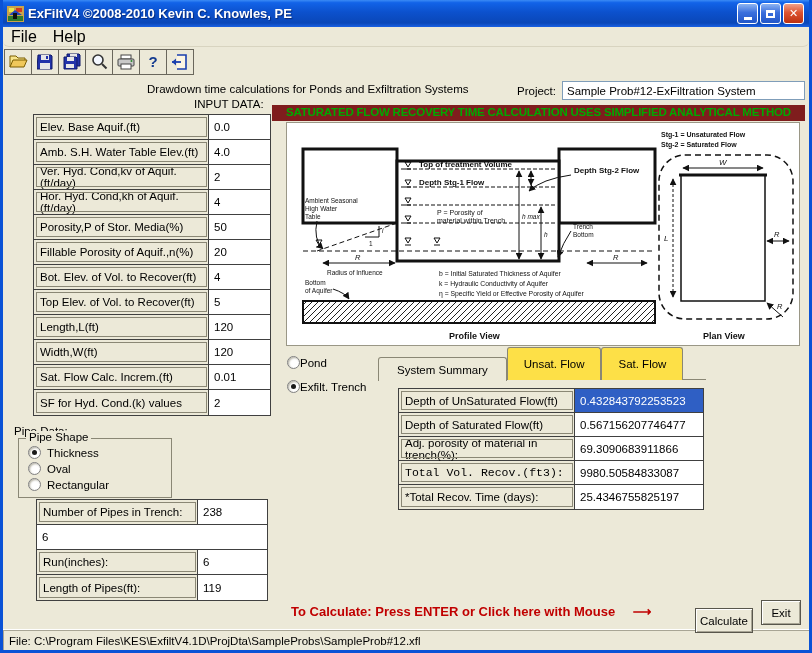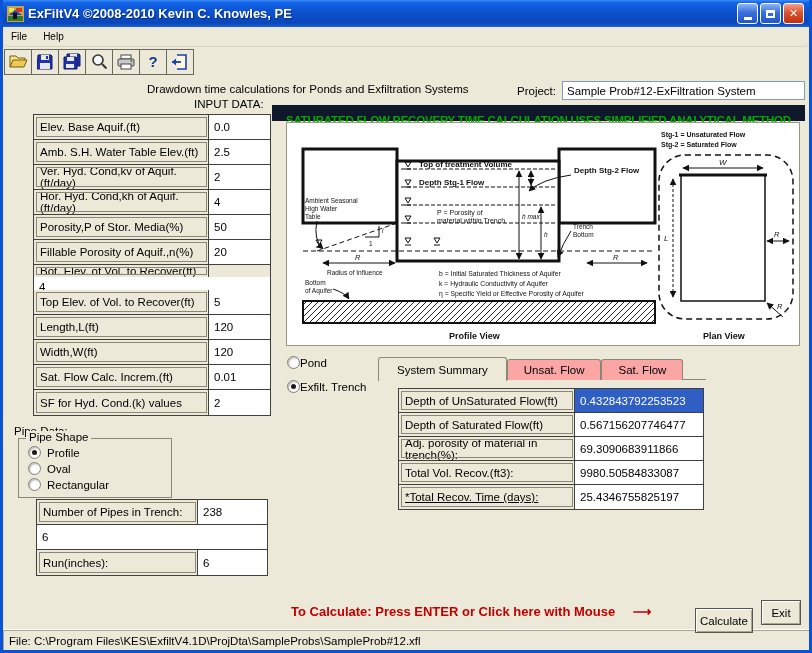--- a/index.html
+++ b/index.html
@@ -10,55 +10,55 @@
     background:linear-gradient(180deg,#3b8bf5 0%,#1263e8 10%,#0c51cd 45%,#0a47b8 85%,#1a61e3 100%);}
   .app-icon{width:17px;height:16px;margin-right:4px;flex:0 0 auto;}
   .title-text{color:#fff;font-weight:bold;font-size:13px;text-shadow:1px 1px 1px #062a7a;flex:1;white-space:nowrap;overflow:hidden;}
   .win-btn{width:21px;height:21px;margin-left:2px;border:1px solid #fff;border-radius:3px;color:#fff;
     display:flex;align-items:center;justify-content:center;font-size:11px;line-height:1;box-sizing:border-box;
     background:linear-gradient(180deg,#8db4f2 0%,#3a6fdd 45%,#2257c8 100%);cursor:default;}
   .win-btn.close{background:linear-gradient(180deg,#f0a088 0%,#dd5330 45%,#bd3110 100%);}
   .min-glyph{width:8px;height:3px;background:#fff;align-self:flex-end;margin:0 auto 3px;}
   .max-glyph{width:9px;height:8px;border:2px solid #fff;border-top-width:3px;box-sizing:border-box;}
   
-  .menubar{height:19px;display:flex;align-items:center;font-size:10px;background:#ece9d8;border-bottom:1px solid #d8d4c0;border-radius:6px;}
+  .menubar{height:19px;display:flex;align-items:center;font-size:16px;background:#ece9d8;border-bottom:1px solid #d8d4c0;border-radius:6px;}
   .menu-item{padding:2px 8px;}
   .toolbar{height:29px;display:flex;align-items:center;padding-left:2px;background:#ece9d8;}
   .tbtn{width:28px;height:26px;border:1px solid #6a675c;background:#ece9d8;margin-left:-1px;
     display:flex;align-items:center;justify-content:center;box-sizing:border-box;}
   .tbtn svg{display:block;}
   .help-q{font-size:15px;font-weight:bold;color:#123a8f;}
   
   .content{position:relative;height:553px;background:#ece9d8;font-size:12px;}
   .lbl{position:absolute;white-space:nowrap;color:#000;}
   .txt-input{position:absolute;border:1px solid #7f9db9;background:#fff;font-size:11.5px;
     font-family:"Liberation Sans",sans-serif;padding:1px 4px;box-sizing:border-box;}
-  .banner{position:absolute;background:#0f172a;color:#00a800;font-weight:bold;font-size:11.5px;
-    letter-spacing:-0.2px;text-align:center;white-space:nowrap;padding-top:9px;box-sizing:border-box;}
+  .banner{position:absolute;background:#7f1d1d;color:#00a800;font-weight:bold;font-size:11.5px;
+    letter-spacing:-0.2px;text-align:center;white-space:nowrap;padding-top:1px;box-sizing:border-box;}
   
   .dtable{position:absolute;border:1px solid #404040;background:#ece9d8;}
   .drow{display:flex;border-bottom:1px solid #404040;box-sizing:border-box;}
   .drow:last-child{border-bottom:none;}
   .cell-l{background:#ece9d8;border-right:1px solid #404040;box-sizing:border-box;display:flex;align-items:center;
     padding:0 6px;font-size:11.5px;outline:1px solid #8a8775;outline-offset:-3px;}
   .cell-v{background:#fff;flex:1;display:flex;align-items:center;padding:4px 5px;font-size:11.5px;}
   .cell-v.sel{background:#2f5fc4;color:#fff;}
   
   .groupbox{position:absolute;border:1px solid #8a8775;}
   .groupbox-title{position:absolute;top:-8px;left:7px;background:#ece9d8;padding:0 3px;font-size:11.5px;}
   .radio-row{display:flex;align-items:center;gap:6px;margin:3px 0 0 9px;font-size:11.5px;}
   .radio{width:11px;height:11px;border-radius:50%;background:#fff;border:1px solid #808080;
     box-shadow:inset 1px 1px 2px #b5b2a4;position:relative;flex:0 0 auto;}
   .radio.checked::after{content:"";position:absolute;left:3px;top:3px;width:5px;height:5px;border-radius:50%;background:#1a1a1a;}
   .radio-abs{position:absolute;display:flex;align-items:center;font-size:11.5px;}
   
   .tabstrip{position:absolute;display:flex;align-items:flex-end;}
   .tabstrip::after{content:"";position:absolute;left:0;right:0;bottom:0;height:1px;background:#8a8775;}
-  .tab{border:1px solid #8a8775;border-bottom:none;border-radius:3px 3px 0 0;background:#fca5a5;
-    font-size:11.5px;padding:0 16px;height:20px;display:flex;align-items:center;position:relative;z-index:1;}
+  .tab{border:1px solid #8a8775;border-bottom:none;border-radius:3px 3px 0 0;background:#fde047;
+    font-size:11.5px;padding:6px 16px;height:20px;display:flex;align-items:center;position:relative;z-index:1;}
   .tab.active{height:23px;margin-bottom:-1px;z-index:2;background:#ece9d8;padding:0 18px;}
   
   .prompt{position:absolute;color:#c00000;font-weight:bold;font-size:13px;white-space:nowrap;}
   .btn{position:absolute;border:1px solid #58564c;background:#ece9d8;font-size:11.5px;text-align:center;
     box-shadow:inset 1px 1px 0 #fff,inset -1px -1px 0 #a8a595;display:flex;align-items:center;justify-content:center;
     font-family:"Liberation Sans",sans-serif;box-sizing:border-box;}
   
   .statusbar{height:21px;background:#ece9d8;border-top:1px solid #fff;box-shadow:inset 1px 1px 0 #a8a595;
     display:flex;align-items:center;padding:0 6px;font-size:11.5px;}
   
@@ -155,39 +155,39 @@
 
     <div class="banner" style="left:269px;top:29px;width:533px;height:16px;">SATURATED FLOW RECOVERY TIME CALCULATION USES SIMPLIFIED ANALYTICAL METHOD</div>
 
     <div class="dtable" style="left:30px;top:38px;width:236px;">
       <div class="drow" style="height:25px;">
           <div class="cell-l" style="width:175px;">Elev. Base Aquif.(ft)</div>
           <div class="cell-v">0.0</div>
         </div>
       <div class="drow" style="height:25px;">
           <div class="cell-l" style="width:175px;">Amb. S.H. Water Table Elev.(ft)</div>
-          <div class="cell-v">2.5</div>
+          <div class="cell-v">4.0</div>
         </div>
       <div class="drow" style="height:25px;">
           <div class="cell-l" style="width:175px;">Ver. Hyd. Cond,kv of Aquif.(ft/day)</div>
           <div class="cell-v">2</div>
         </div>
       <div class="drow" style="height:25px;">
           <div class="cell-l" style="width:175px;">Hor. Hyd. Cond,kh of Aquif.(ft/day)</div>
           <div class="cell-v">4</div>
         </div>
       <div class="drow" style="height:25px;">
           <div class="cell-l" style="width:175px;">Porosity,P of Stor. Media(%)</div>
           <div class="cell-v">50</div>
         </div>
       <div class="drow" style="height:25px;">
           <div class="cell-l" style="width:175px;">Fillable Porosity of Aquif.,n(%)</div>
           <div class="cell-v">20</div>
         </div>
-      <div class="drow" style="height:25px;flex-direction:column;">
+      <div class="drow" style="height:25px;">
           <div class="cell-l" style="width:175px;">Bot. Elev. of Vol. to Recover(ft)</div>
           <div class="cell-v">4</div>
         </div>
       <div class="drow" style="height:25px;">
           <div class="cell-l" style="width:175px;">Top Elev. of Vol. to Recover(ft)</div>
           <div class="cell-v">5</div>
         </div>
       <div class="drow" style="height:25px;">
           <div class="cell-l" style="width:175px;">Length,L(ft)</div>
           <div class="cell-v">120</div>
@@ -205,21 +205,21 @@
           <div class="cell-v">2</div>
         </div>
     </div>
 
     <div class="lbl" style="left:11px;top:349px;font-size:11.5px;">Pipe Data:</div>
 
     <div class="groupbox" style="left:15px;top:362px;width:152px;height:58px;">
       <div class="groupbox-title">Pipe Shape</div>
       <div class="radio-row" style="margin-top:7px;">
         <span class="radio checked"></span>
-        <span>Profile</span>
+        <span>Thickness</span>
       </div>
       <div class="radio-row">
         <span class="radio"></span>
         <span>Oval</span>
       </div>
       <div class="radio-row">
         <span class="radio"></span>
         <span>Rectangular</span>
       </div>
     </div>
@@ -228,20 +228,24 @@
       <div class="drow" style="height:25px;">
           <div class="cell-l" style="width:161px;">Number of Pipes in Trench:</div>
           <div class="cell-v">238</div>
         </div>
       <div class="drow" style="height:25px;">
           <div class="cell-v">6</div>
         </div>
       <div class="drow" style="height:25px;">
           <div class="cell-l" style="width:161px;">Run(inches):</div>
           <div class="cell-v">6</div>
+        </div>
+      <div class="drow" style="height:25px;">
+          <div class="cell-l" style="width:161px;">Length of Pipes(ft):</div>
+          <div class="cell-v">119</div>
         </div>
     </div>
 
     <div class="diagram-panel" style="left:283px;top:46px;width:514px;height:224px;">
       <svg width="512" height="222" viewBox="0 0 512 222">
         <defs>
           <pattern id="hatch" patternUnits="userSpaceOnUse" width="6" height="6">
             <path d="M0 6 L6 0" stroke="#222" stroke-width="1"></path>
           </pattern>
           <marker id="ah" viewBox="0 0 10 10" refX="9" refY="5" markerWidth="7" markerHeight="7" orient="auto-start-reverse">
@@ -352,25 +356,25 @@
         </div>
       <div class="drow" style="height:24px;">
           <div class="cell-l" style="width:176px;">Depth of Saturated Flow(ft)</div>
           <div class="cell-v">0.567156207746477</div>
         </div>
       <div class="drow" style="height:24px;">
           <div class="cell-l" style="width:176px;">Adj. porosity of material in trench(%):</div>
           <div class="cell-v">69.3090683911866</div>
         </div>
       <div class="drow" style="height:24px;">
-          <div class="cell-l" style="width:176px;">Total Vol. Recov.(ft3):</div>
+          <div class="cell-l" style="width:176px;font-family:Liberation Mono, monospace;">Total Vol. Recov.(ft3):</div>
           <div class="cell-v">9980.50584833087</div>
         </div>
       <div class="drow" style="height:24px;">
-          <div class="cell-l" style="width:176px;text-decoration:underline;">*Total Recov. Time (days):</div>
+          <div class="cell-l" style="width:176px;">*Total Recov. Time (days):</div>
           <div class="cell-v">25.4346755825197</div>
         </div>
     </div>
 
     <div class="prompt" style="left:288px;top:528px;">
       <span>To Calculate:  Press ENTER or Click here with Mouse</span>
       <span style="margin-left:14px;">⟶</span>
     </div>
     <div class="btn" style="left:692px;top:524px;width:58px;height:25px;margin-top:8px;">Calculate</div>
     <div class="btn" style="left:758px;top:524px;width:40px;height:25px;">Exit</div>

